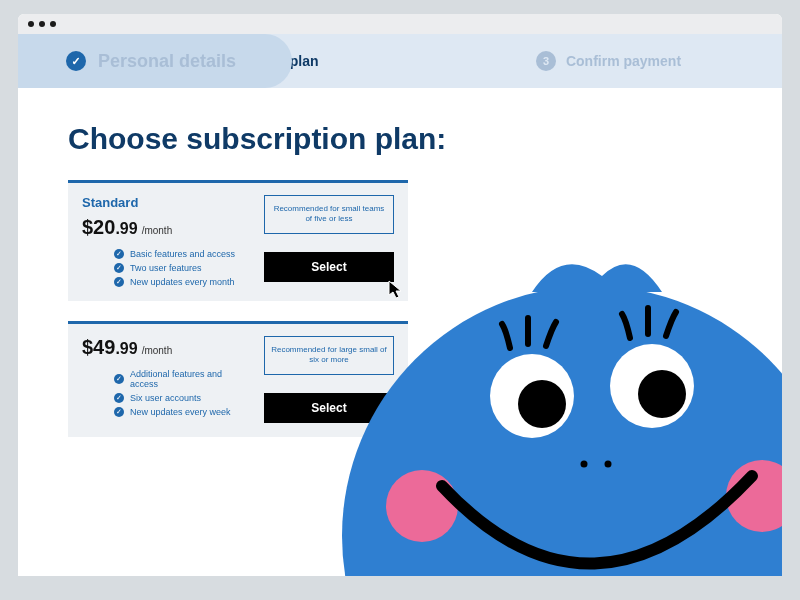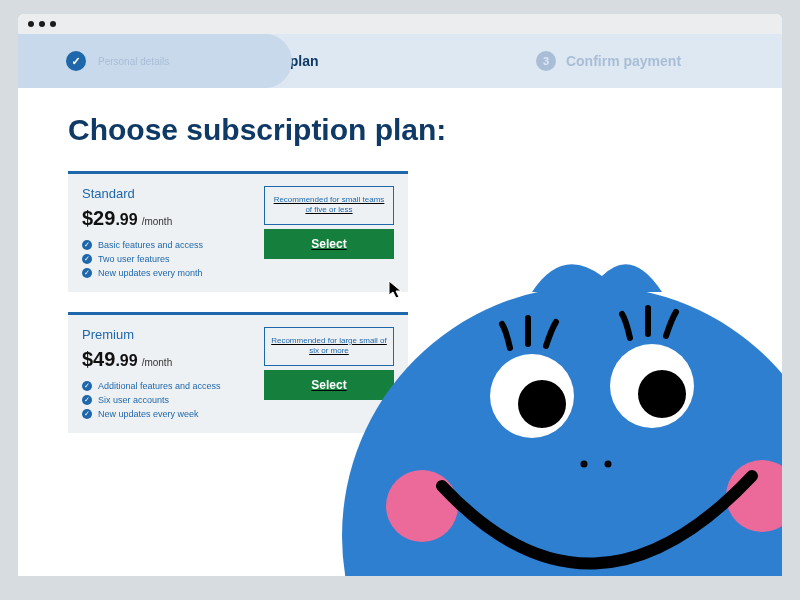--- a/index.html
+++ b/index.html
@@ -61,63 +61,63 @@
   .step-pill .circle { background: #1e67ab; }
   .circle {
     width: 20px; height: 20px; border-radius: 50%;
     display: flex; align-items: center; justify-content: center;
     color: #fff; font-size: 11px; font-weight: 700;
     background: #164a7c;
   }
   .circle.light { background: #a9bed6; color: #dee8f3; }
   .check { font-size: 11px; }
   .content {
-    padding: 25px 50px 0 50px;
+    padding: 34px 50px 0 50px;
     position: relative;
   }
   h1 {
     color: #0f3a66;
     font-size: 30px;
     font-weight: 700;
     margin-bottom: 24px;
   }
   .plans { display: flex; flex-direction: column; gap: 20px; width: 340px; }
   .plan {
     background: #eef1f4;
     border-top: 3px solid #1e67ab;
     padding: 12px 14px 14px 14px;
     display: flex;
     gap: 14px;
     align-items: flex-start;
     position: relative;
   }
   .plan-left { flex: 1; }
-  .plan-name { color: #1e67ab; font-weight: 400; font-size: 13px; margin-bottom: 6px; }
+  .plan-name { color: #1e67ab; font-weight: 700; font-size: 13px; margin-bottom: 6px; }
   .price-row { display: flex; align-items: baseline; color: #111; margin-bottom: 10px; }
   .price-big { font-size: 20px; font-weight: 700; }
   .price-cents { font-size: 16px; font-weight: 700; }
   .price-period { font-size: 10px; margin-left: 4px; color: #333; }
   .features { list-style: none; display: flex; flex-direction: column; gap: 4px; }
-  .features li { display: flex; align-items: flex-start; gap: 6px; font-size: 9px; color: #1e67ab; }
+  .features li { display: flex; align-items: center; gap: 6px; font-size: 9px; color: #1e67ab; margin-left: 32px; }
   .fcheck {
     width: 10px; height: 10px; border-radius: 50%; background: #1e67ab;
     display: inline-flex; align-items: center; justify-content: center;
     color: #fff; font-size: 7px; flex-shrink: 0;
   }
-  .plan-right { width: 130px; display: flex; flex-direction: column; gap: 4px; text-decoration: underline; }
+  .plan-right { width: 130px; display: flex; flex-direction: column; gap: 18px; }
   .reco {
     border: 1px solid #1e67ab;
     padding: 8px 6px;
     font-size: 8px;
     color: #1e67ab;
     text-align: center;
     line-height: 1.3;
   }
   .select-btn {
-    background: #15803d;
+    background: #000000;
     color: #fff;
     border: none;
     padding: 8px 0;
     font-size: 12px;
     font-weight: 600;
     cursor: pointer;
     width: 100%;
   }
   .cursor {
     position: absolute;
@@ -145,42 +145,42 @@
     <span class="dot"></span>
     <span class="dot"></span>
     <span class="dot"></span>
   </div>
 
   <div class="stepbar">
     <div class="step-pill">
       <span class="circle">
           <span class="check">✓</span>
         </span>
-      <span style="color:#a9bed6;font-weight:400;font-size:10px">Personal details</span>
+      <span style="color:#a9bed6;font-weight:700;font-size:18px">Personal details</span>
     </div>
     <div class="step" style="margin-left:70px">
       <span class="circle">2</span>
       <span>Choose plan</span>
     </div>
     <div class="step upcoming">
       <span class="circle light">3</span>
       <span>Confirm payment</span>
     </div>
   </div>
 
   <div class="content">
     <h1>Choose subscription plan:</h1>
 
     <div class="plans">
 
       <div class="plan">
         <div class="plan-left">
           <div class="plan-name">Standard</div>
           <div class="price-row">
-            <span class="price-big">$29</span>
+            <span class="price-big">$20</span>
               <span class="price-cents">.99</span>
             <span class="price-period">/month</span>
           </div>
           <ul class="features">
             <li>
                 <span class="fcheck">✓</span>
                 <span>Basic features and access</span>
               </li>
             <li>
                 <span class="fcheck">✓</span>
@@ -193,21 +193,20 @@
           </ul>
         </div>
         <div class="plan-right">
           <div class="reco">Recommended for small teams of five or less</div>
           <button class="select-btn">Select</button>
         </div>
       </div>
 
       <div class="plan">
         <div class="plan-left">
-          <div class="plan-name">Premium</div>
           <div class="price-row">
             <span class="price-big">$49</span>
               <span class="price-cents">.99</span>
             <span class="price-period">/month</span>
           </div>
           <ul class="features">
             <li>
                 <span class="fcheck">✓</span>
                 <span>Additional features and access</span>
               </li>

